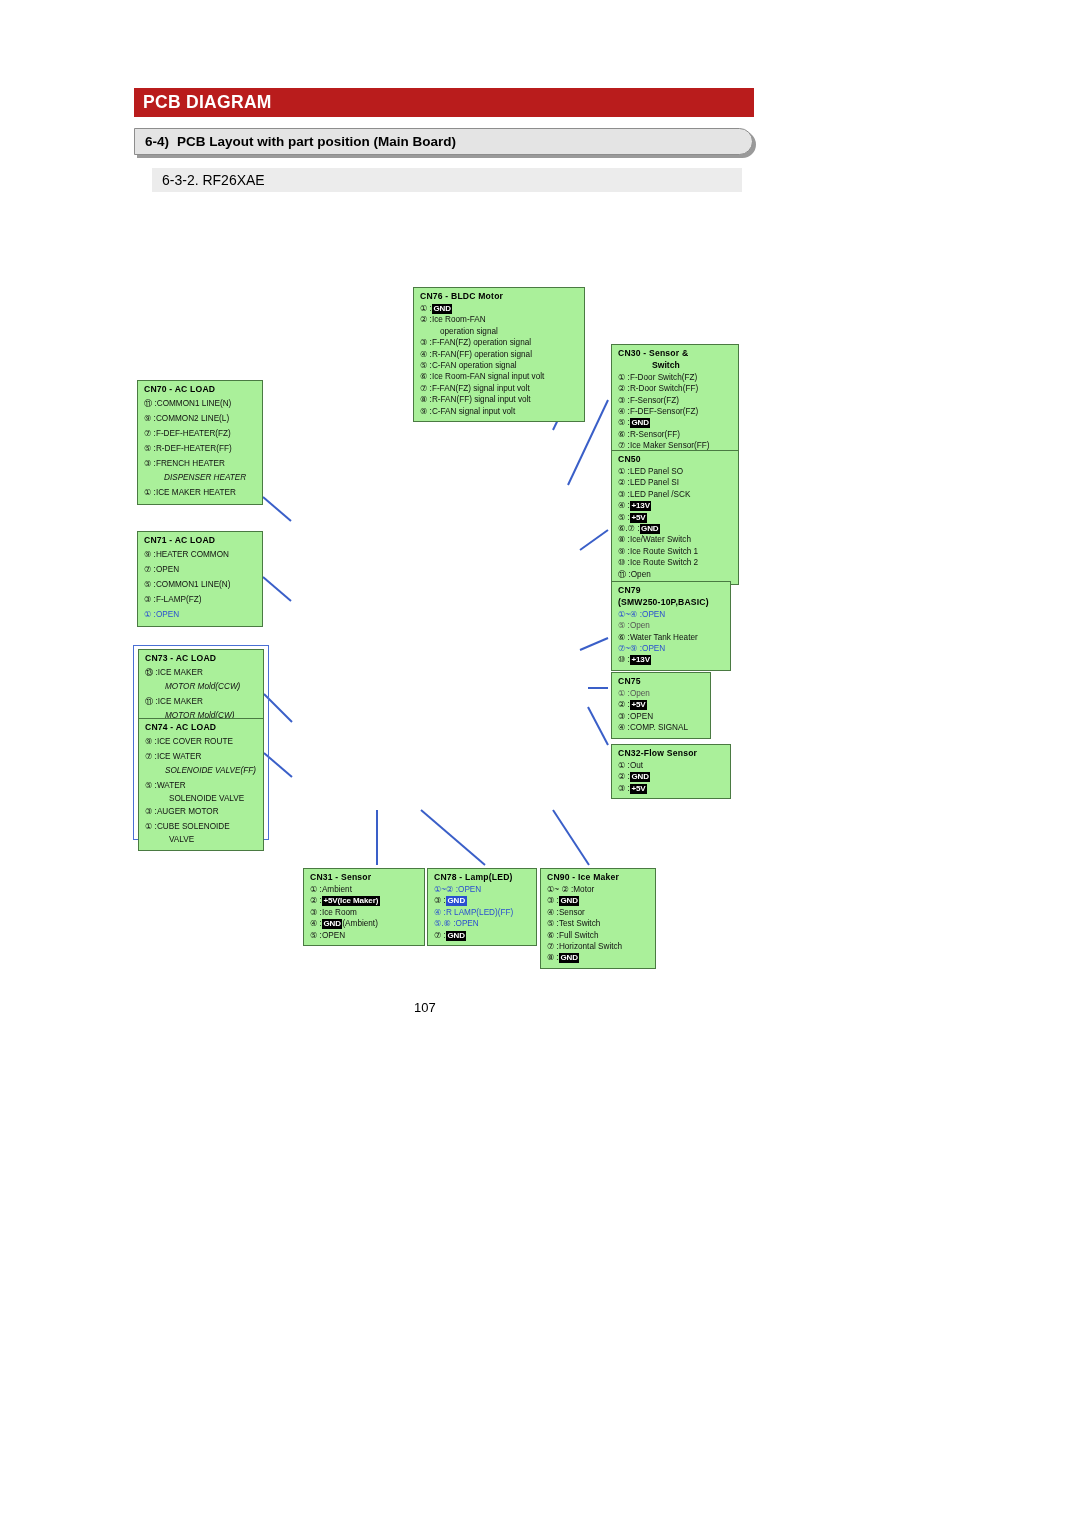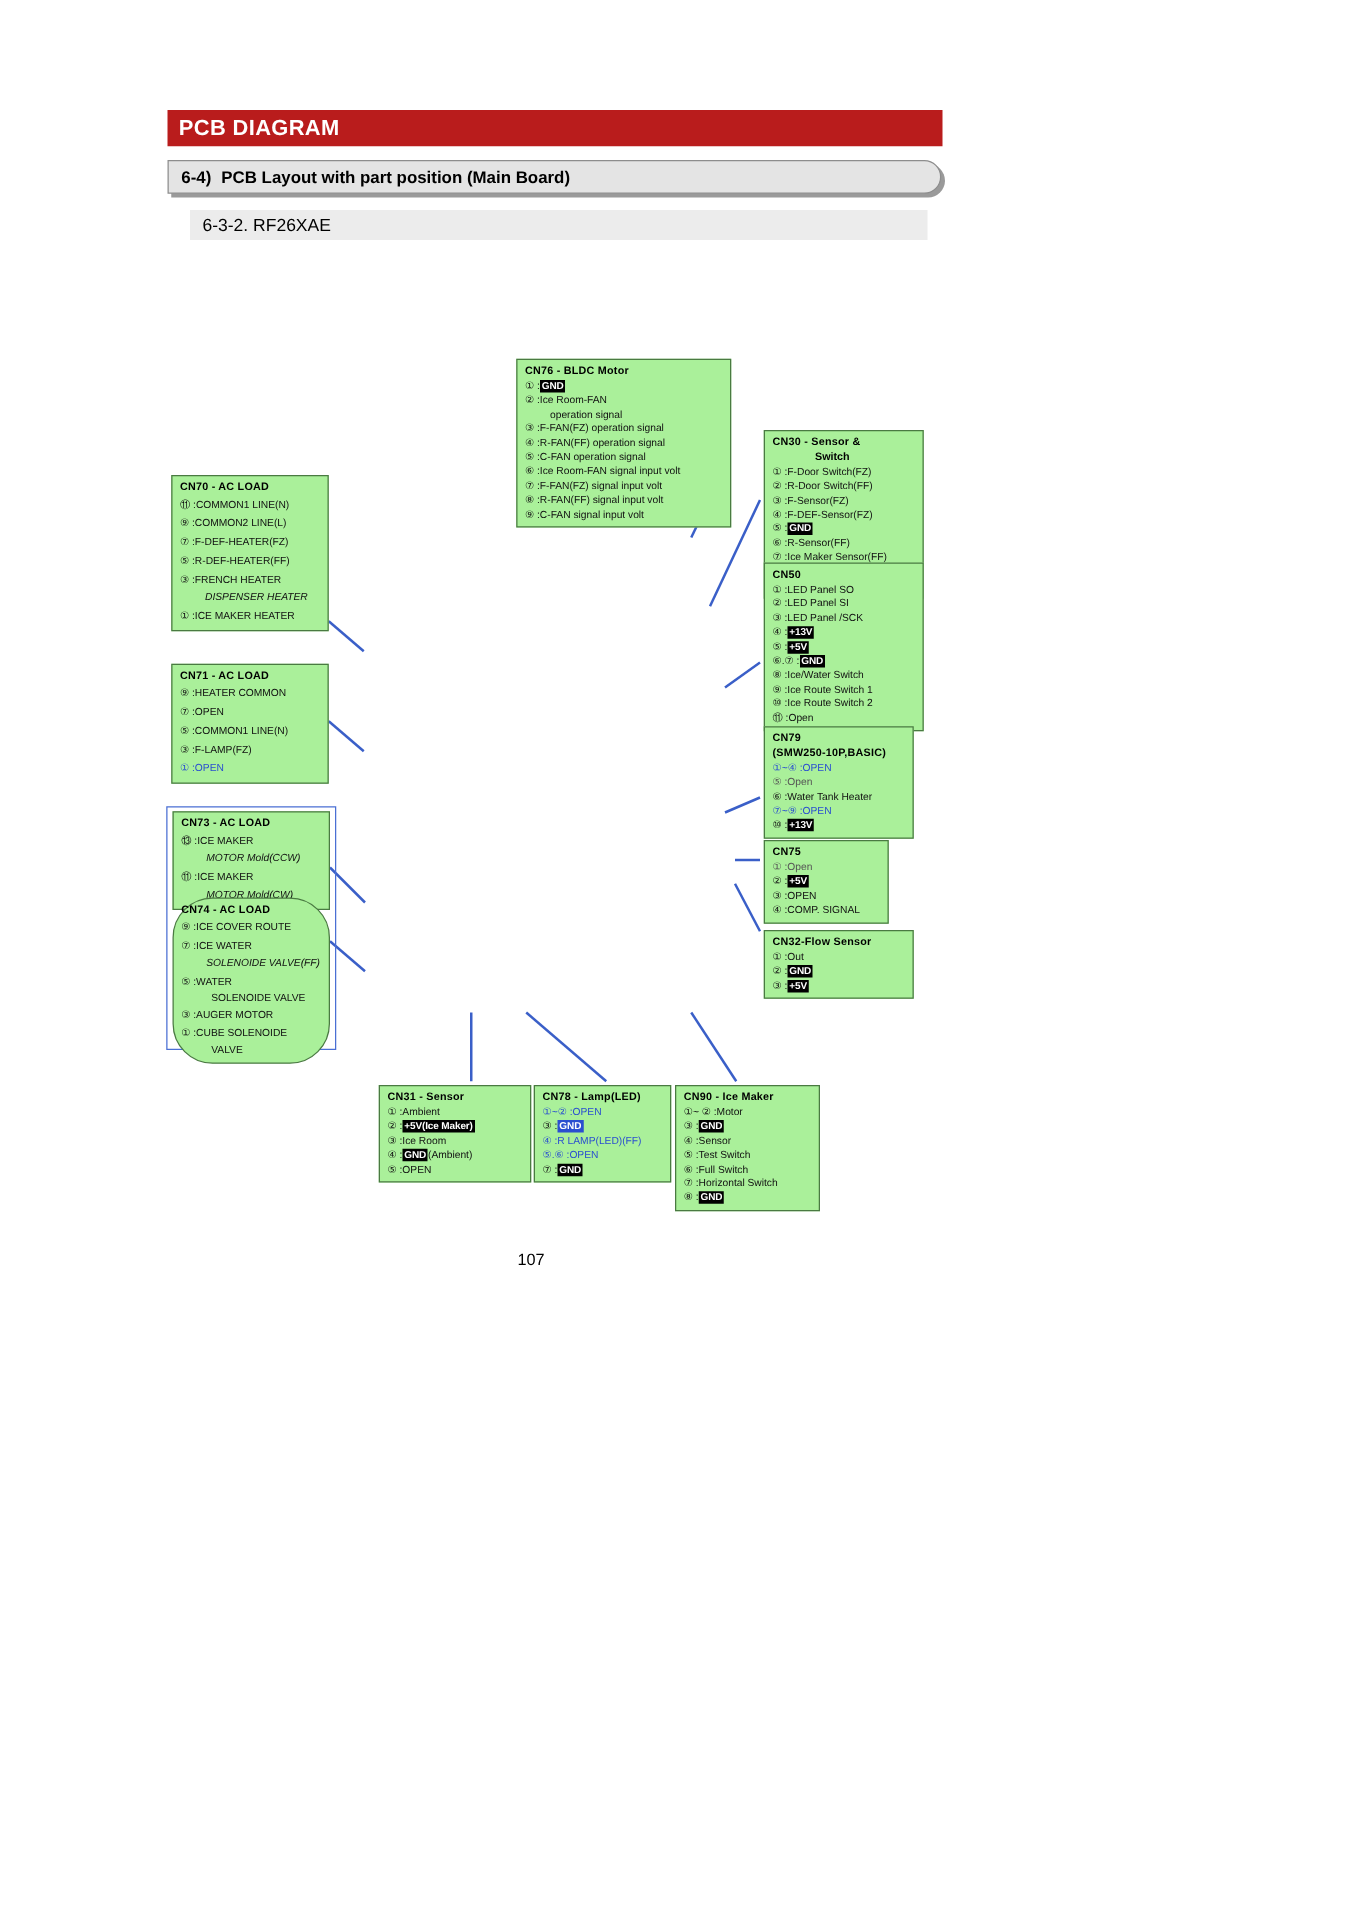--- a/index.html
+++ b/index.html
@@ -150,21 +150,21 @@
   
   #cn76 { left: 413px; top: 243px; width: 172px; margin-top: 44px; }
   #cn30 { left: 611px; top: 320px; width: 128px; margin-top: 24px; }
   #cn50 { left: 611px; top: 450px; width: 128px; }
   #cn79 { left: 611px; top: 581px; width: 120px; }
   #cn75 { left: 611px; top: 672px; width: 100px; }
   #cn32 { left: 611px; top: 744px; width: 120px; }
   #cn70 { left: 137px; top: 380px; width: 126px; }
   #cn71 { left: 137px; top: 531px; width: 126px; }
   #cn73 { left: 138px; top: 649px; width: 126px; }
-  #cn74 { left: 138px; top: 718px; width: 126px; border-radius: 32px; }
+  #cn74 { left: 138px; top: 718px; width: 126px; }
   #cn73-74-outline { left: 133px; top: 645px; width: 136px; height: 195px; }
   #cn31 { left: 303px; top: 868px; width: 122px; }
   #cn78 { left: 427px; top: 868px; width: 110px; }
   #cn90 { left: 540px; top: 868px; width: 116px; }
 
   #cn70 .row, #cn71 .row, #cn73 .row, #cn74 .row { line-height: 15px; }
   #cn70 .cont, #cn71 .cont, #cn73 .cont, #cn74 .cont { line-height: 14px; font-style: italic; }
 </style>
 </head>
 <body>

